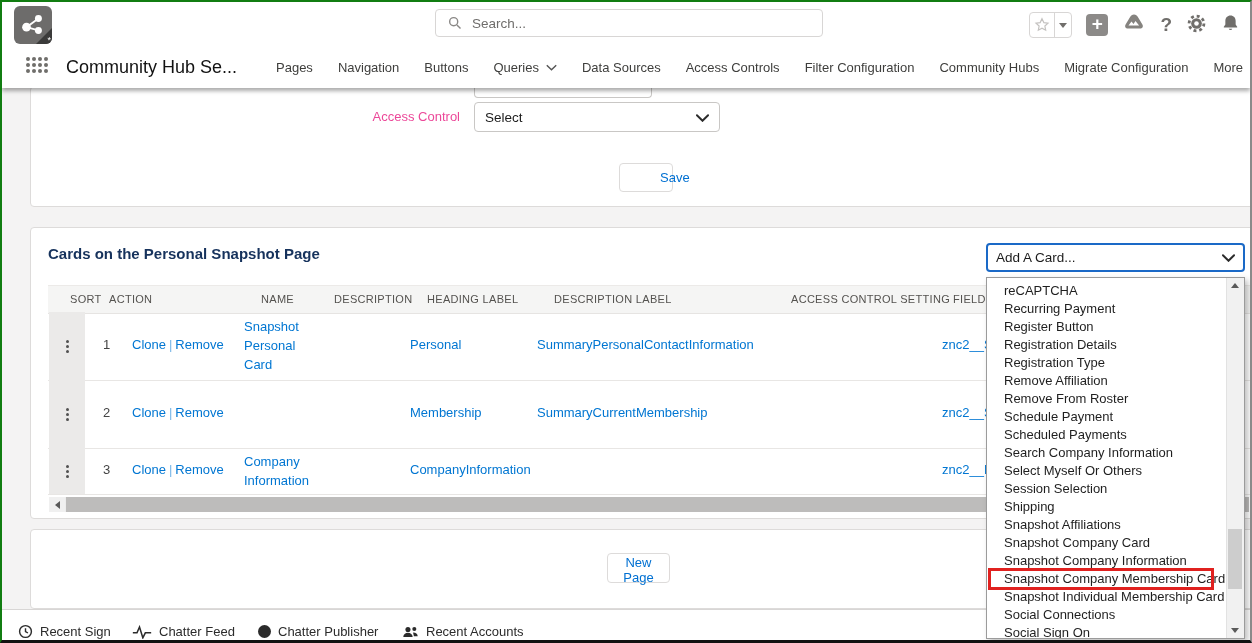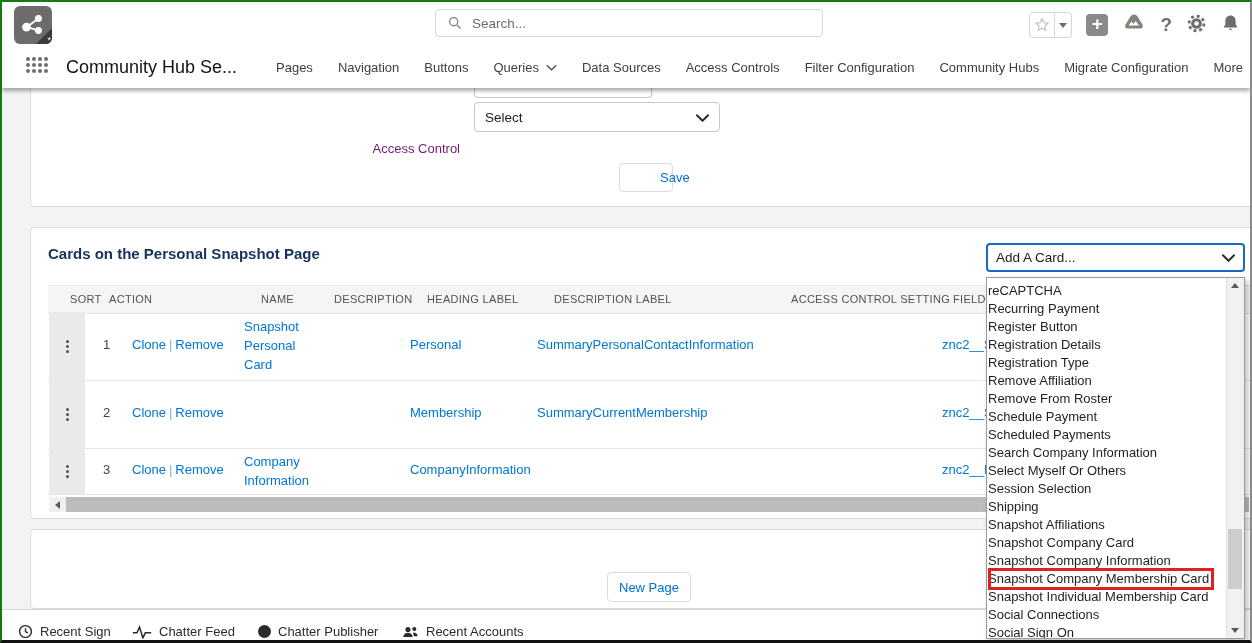--- a/index.html
+++ b/index.html
@@ -32,27 +32,27 @@
   .waffle i{width:4px;height:4px;border-radius:50%;background:#706e6b;}
   .appname{position:absolute;left:64px;top:0;height:42px;display:flex;align-items:center;font-size:18px;color:#121212;}
   .tabs{position:absolute;left:274px;top:0;height:42px;display:flex;align-items:center;gap:25px;font-size:13px;color:#3e3e3c;white-space:nowrap;}
   .tab{cursor:pointer;display:flex;align-items:center;gap:7px;}
   
   .panel{position:absolute;left:28px;right:-6px;background:#fff;border:1px solid #dddbda;border-radius:4px;box-sizing:border-box;}
   .p1{top:84px;height:121px;}
   .p2{top:225px;height:292px;}
   .p3{top:527px;height:80px;}
   .sliver{position:absolute;left:443px;top:0;width:176px;height:10px;border:1px solid #c9c7c5;border-top:none;border-radius:0 0 4px 4px;}
-  .ac-label{position:absolute;left:250px;top:22px;width:179px;text-align:right;font-size:13px;color:#701a75;margin-top:32px;}
+  .ac-label{position:absolute;left:250px;top:22px;width:179px;text-align:right;font-size:13px;color:#ec4899;}
   .selbox{position:absolute;box-sizing:border-box;border:1px solid #c9c7c5;border-radius:4px;background:#fff;display:flex;align-items:center;padding:0 10px;font-size:13.5px;color:#1b1b1b;cursor:pointer;}
   .selbox .chev{margin-left:auto;}
   .sel1{left:443px;top:15px;width:246px;height:30px;}
   .btn{position:absolute;box-sizing:border-box;background:#fff;border:1px solid #dddbda;border-radius:4px;color:#0070d2;font-size:13px;font-family:inherit;cursor:pointer;}
   .save{left:588px;top:76px;width:54px;height:29px;padding-left:40px;}
-  .newpage{left:576px;top:23px;width:84px;height:30px;margin-top:19px;}
+  .newpage{left:576px;top:23px;width:63px;height:30px;}
   .p2-title{position:absolute;left:17px;top:17px;font-size:15px;font-weight:bold;color:#16325c;}
   
   .thead{position:absolute;left:17px;right:0;top:57px;height:27px;background:#f5f5f4;border-top:1px solid #eceae8;border-bottom:1px solid #e6e4e2;}
   .th{position:absolute;top:7px;font-size:11px;letter-spacing:.3px;color:#54524f;white-space:nowrap;}
   .row{position:absolute;left:17px;right:0;border-bottom:1px solid #e8e6e4;}
   .r1{top:84px;height:68px;} .r2{top:152px;height:68px;} .r3{top:220px;height:46px;}
   .sortcell{position:absolute;left:1px;top:0;bottom:0;width:36px;background:#ebeae9;display:flex;align-items:center;justify-content:center;cursor:pointer;}
   .kebab{display:flex;flex-direction:column;gap:2px;}
   .kebab i{width:3px;height:3px;border-radius:50%;background:#515151;}
   .cell{position:absolute;font-size:13px;white-space:nowrap;}
@@ -68,21 +68,21 @@
   .tri-left{width:0;height:0;border-top:4px solid transparent;border-bottom:4px solid transparent;border-right:5px solid #5a5a5a;}
   .hs-thumb{position:absolute;left:17px;right:0;top:0;height:15px;background:#bdbcbb;cursor:grab;}
   
   .footer{position:absolute;left:0;right:0;top:607px;height:34px;background:#fff;border-top:1px solid #d8d6d5;z-index:10;}
   .fitem{position:absolute;top:14px;display:flex;align-items:center;gap:7px;font-size:13px;color:#2b2b2b;cursor:pointer;white-space:nowrap;}
   .dotc{width:13px;height:13px;border-radius:50%;background:#2b2b2b;}
   
   .addcard{position:absolute;left:984px;top:241px;width:259px;height:29px;box-sizing:border-box;border:2px solid #1a69c7;border-radius:4px;background:#fff;display:flex;align-items:center;padding:0 8px;font-size:13.5px;color:#1b1b1b;z-index:40;cursor:pointer;}
   .addcard .chev{margin-left:auto;}
   .ddlist{position:absolute;left:984px;top:275px;width:259px;height:362px;box-sizing:border-box;background:#fff;border:1px solid #9b9b9b;box-shadow:3px 3px 6px rgba(0,0,0,.25);z-index:40;overflow:hidden;padding-top:4px;}
-  .dd-item{height:18px;line-height:18px;padding-left:1px;font-size:13px;color:#1f1f1f;white-space:nowrap;cursor:pointer;width:234px;overflow:hidden;}
+  .dd-item{height:18px;line-height:18px;padding-left:17px;font-size:13px;color:#1f1f1f;white-space:nowrap;cursor:pointer;width:234px;overflow:hidden;}
   .dd-hl{position:absolute;left:1px;top:290px;width:226px;height:22px;box-sizing:border-box;border:3px solid #e0211f;pointer-events:none;}
   .vscroll{position:absolute;right:0;top:0;bottom:0;width:17px;background:#f1f1f1;border-left:1px solid #e2e2e2;}
   .vs-btn{position:absolute;left:0;width:16px;height:15px;display:flex;align-items:center;justify-content:center;cursor:pointer;}
   .vs-up{top:0;} .vs-down{bottom:0;}
   .tri-up-s{width:0;height:0;border-left:4px solid transparent;border-right:4px solid transparent;border-bottom:5px solid #5a5a5a;}
   .tri-down-s{width:0;height:0;border-left:4px solid transparent;border-right:4px solid transparent;border-top:5px solid #5a5a5a;}
   .vs-thumb{position:absolute;left:1px;top:251px;width:14px;height:60px;background:#cdcdcd;cursor:grab;}
 </style>
 </head>
 <body>

